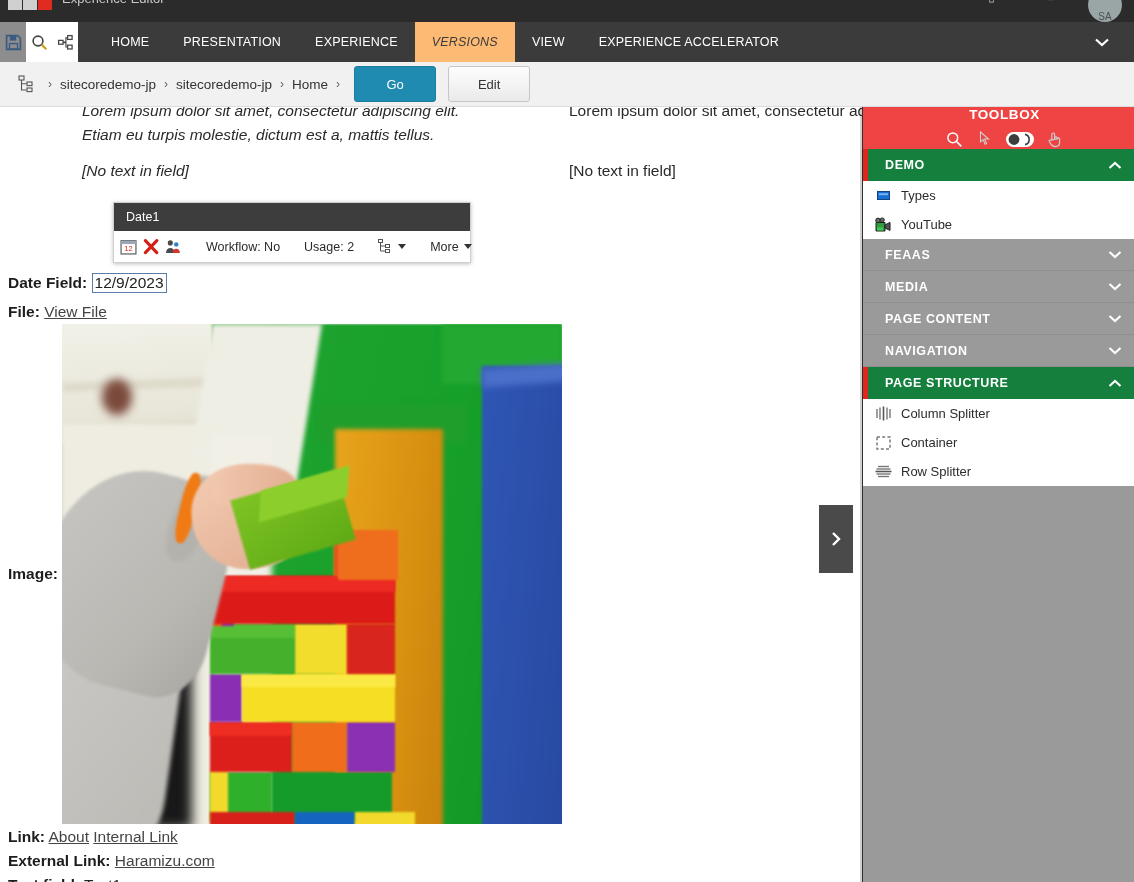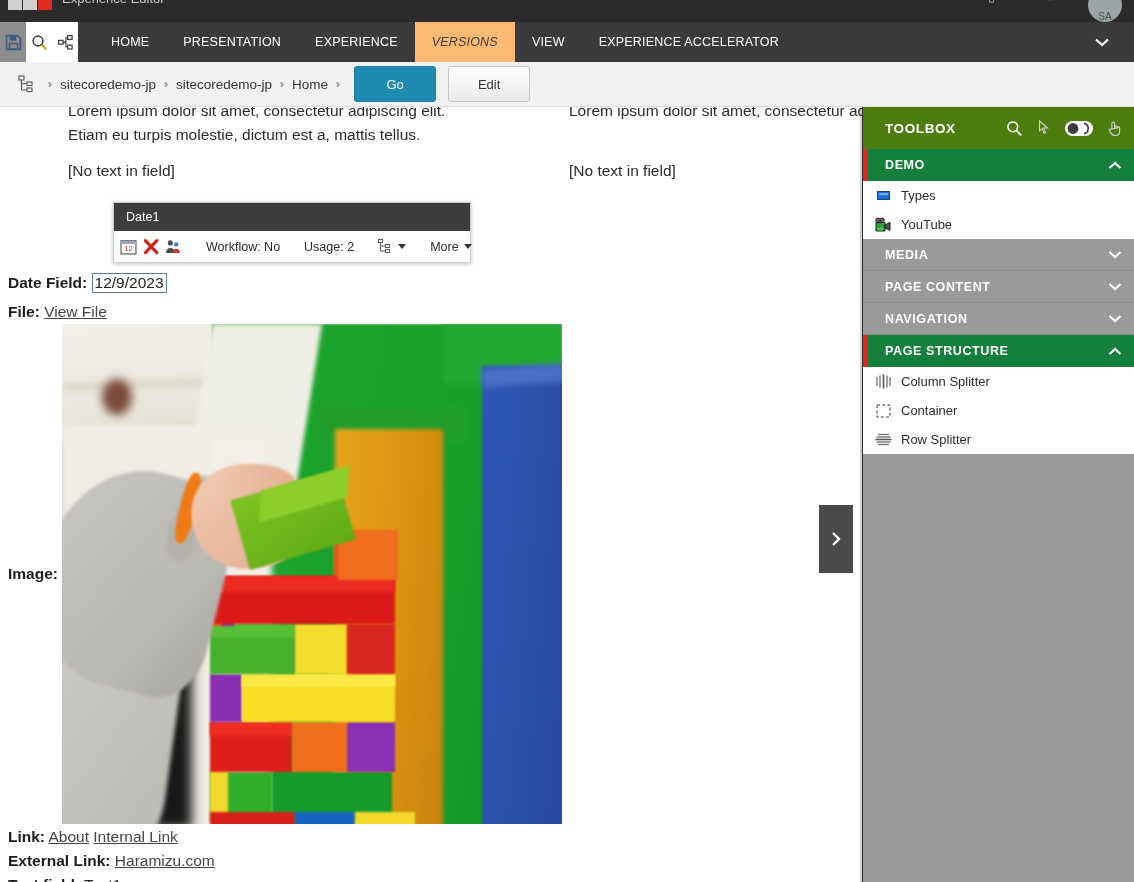--- a/index.html
+++ b/index.html
@@ -94,21 +94,21 @@
   .canvas {
     position: absolute; top: 107px; left: 0; width: 1134px; height: 775px;
     background: #ffffff; overflow: hidden;
   }
   .canvas-inner { position: relative; width: 1134px; height: 840px; }
 
   .para {
     position: absolute; font-size: 15.5px; color: #2a2a2a; line-height: 24px;
     font-family: "Liberation Sans", sans-serif;
   }
-  .col-a { left: 68px; width: 420px; }
+  .col-a { left: 82px; width: 420px; font-style: italic; }
   .col-b { left: 569px; width: 300px; }
 
   
   .fieldrow {
     position: absolute; left: 8px; font-size: 15.5px; color: #1d1d1d;
     white-space: nowrap;
   }
   .fieldrow b { font-weight: bold; }
   .fieldval { color: #222; }
   .link {
@@ -231,22 +231,22 @@
   .blk-red4 { left: 148px; top: 488px; width: 85px; height: 22px; background: #d8201b; }
   .blk-blue1 { left: 233px; top: 488px; width: 60px; height: 22px; background: #1565c0; }
   .blk-yel4 { left: 293px; top: 488px; width: 60px; height: 22px; background: #f3d92b; }
 
   
   .toolbox {
     position: absolute; top: 107px; right: 0; width: 272px; height: 775px;
     background: #9a9a9a; border-left: 1px solid #2f2f2f; z-index: 20;
   }
   .tb-head {
-    height: 42px; background: #4d7c0f; color: #ffffff;
-    display: flex; align-items: center; padding: 0 10px 0 22px;
+    height: 42px; background: #ef4444; color: #ffffff;
+    display: flex; align-items: center; padding: 0 10px 0 22px; flex-direction: column;
   }
   .tb-title { font-size: 13.5px; font-weight: bold; letter-spacing: .6px; flex: 1; }
   .tb-headicons { display: flex; align-items: center; gap: 10px; }
   .tbi { width: 20px; height: 20px; display: flex; align-items: center; justify-content: center; cursor: pointer; }
 
   .tb-group {
     height: 32px; display: flex; align-items: center;
     padding: 0 12px 0 22px; color: #ffffff;
     font-size: 12.5px; font-weight: bold; letter-spacing: .6px;
     background: #9a9a9a; border-bottom: 1px solid #8e8e8e;
@@ -562,20 +562,28 @@
               <path d="M11 8l5-2.6v8L11 11z" fill="#555" stroke="#1d1d1d" stroke-width="1"></path>
               <circle cx="4" cy="3.4" r="2.3" fill="#6a6a6a" stroke="#1d1d1d" stroke-width=".9"></circle>
               <circle cx="8.2" cy="3" r="2.1" fill="#6a6a6a" stroke="#1d1d1d" stroke-width=".9"></circle>
               <rect x="3" y="10.5" width="6" height="3" fill="#49c45b"></rect>
             </svg>
         </span>
         <span>YouTube</span>
       </div>
     </div>
 
+    <div class="tb-group">
+      <span class="glabel">FEAAS</span>
+      <span class="chev">
+        <svg width="14" height="9" viewBox="0 0 14 9">
+            <path d="M1.5 2L7 7l5.5-5" fill="none" stroke="#fff" stroke-width="2.1"></path>
+          </svg>
+      </span>
+    </div>
 
     <div class="tb-group">
       <span class="glabel">MEDIA</span>
       <span class="chev">
         <svg width="14" height="9" viewBox="0 0 14 9">
             <path d="M1.5 2L7 7l5.5-5" fill="none" stroke="#fff" stroke-width="2.1"></path>
           </svg>
       </span>
     </div>
 

